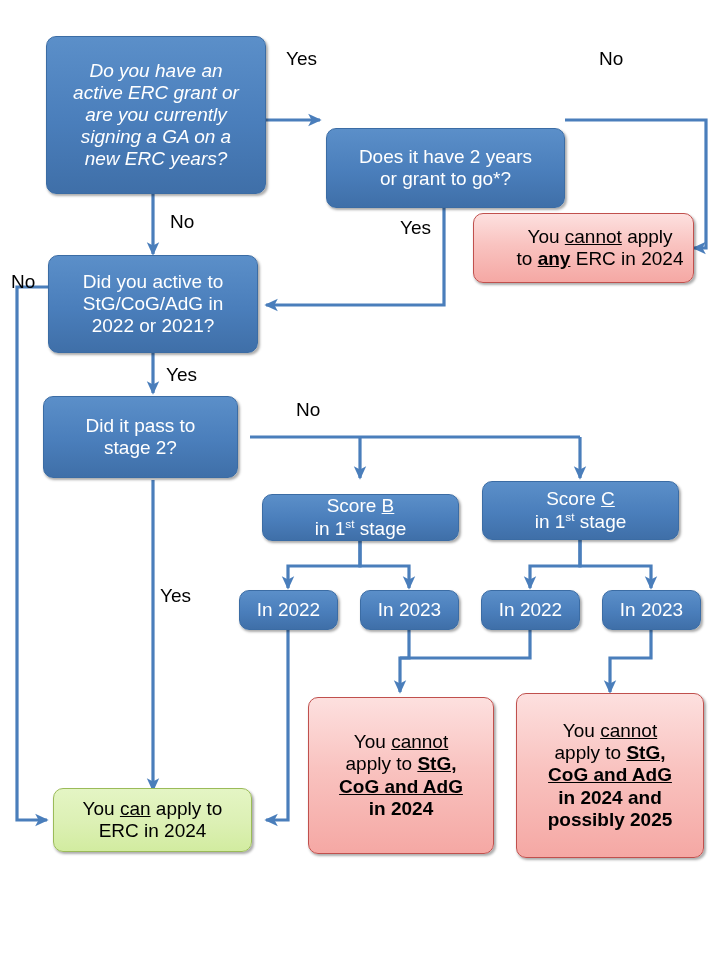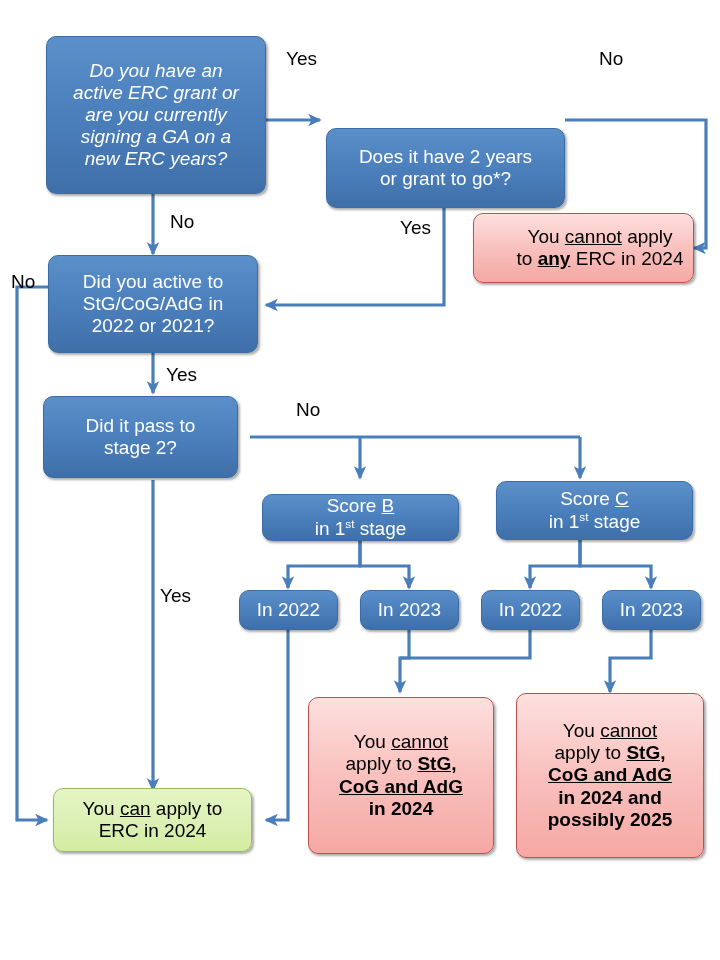--- a/index.html
+++ b/index.html
@@ -160,21 +160,21 @@
 
   <div class="node node-blue" style="left:262px; top:481px; width:197px; height:47px;margin-top:13px;">
     <div class="node-inner">
       <span>Score</span>
       <span class="u">B</span><br>
       <span>in 1</span><sup>st</sup>
       <span>stage</span>
     </div>
   </div>
 
-  <div class="node node-blue" style="left:482px; top:481px; width:197px; height:59px;margin-left:14px;">
+  <div class="node node-blue" style="left:482px; top:481px; width:197px; height:59px;">
     <div class="node-inner">
       <span>Score</span>
       <span class="u">C</span><br>
       <span>in 1</span><sup>st</sup>
       <span>stage</span>
     </div>
   </div>
 
   <div class="node node-blue" style="left:239px; top:590px; width:99px; height:40px;">
     <div class="node-inner">In 2022</div>

